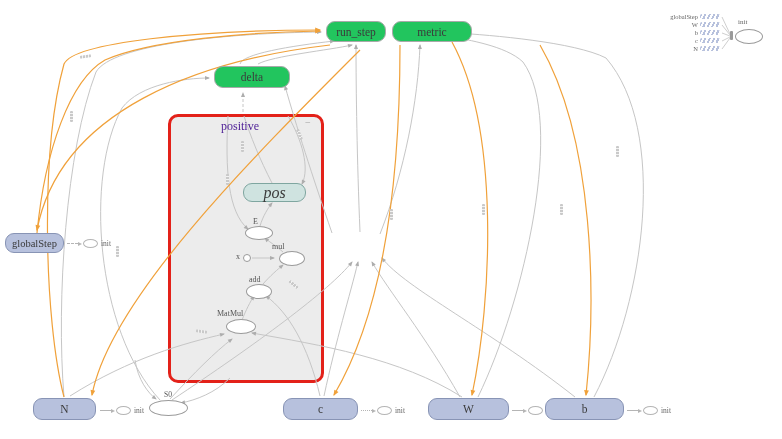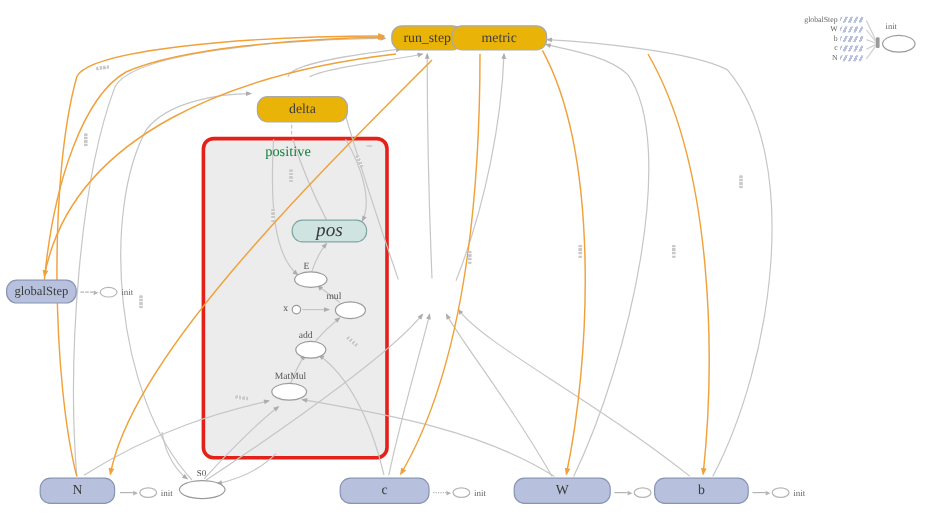--- a/index.html
+++ b/index.html
@@ -5,27 +5,27 @@
   html,body{margin:0;padding:0;background:#fff;}
   #stage{position:relative;width:782px;height:439px;background:#ffffff;overflow:hidden;
          font-family:"Liberation Serif","DejaVu Serif",serif;color:#3b3b3b;}
   svg.edges{position:absolute;left:0;top:0;z-index:2;}
   .epath{fill:none;stroke:#c6c6c6;stroke-width:1;}
   .epath.orange{stroke:#f0a13a;stroke-width:1.2;}
   .epath.dashed{stroke-dasharray:3,2;}
 
   
   .group-box{position:absolute;z-index:1;background:#ececec;border:3.5px solid #e32119;border-radius:10px;}
-  .group-label{position:absolute;z-index:3;font-size:12px;color:#15803d;text-align:right;}
+  .group-label{position:absolute;z-index:3;font-size:12px;color:#4c1d95;text-align:right;}
   .collapse-icon{position:absolute;z-index:3;font-size:10px;color:#9a9a9a;line-height:8px;}
 
   
   .node-rect{position:absolute;z-index:3;display:flex;align-items:center;justify-content:center;
              border-radius:9px;font-size:11.5px;box-sizing:border-box;cursor:pointer;}
-  .ns{background:#eab308;border:1.4px solid #a9a9a9;}
+  .ns{background:#22c55e;border:1.4px solid #a9a9a9;}
   .var{background:#b7c1dd;border:1.4px solid #8894b5;}
   .posn{background:#cfe3e0;border:1.4px solid #7fa6a0;font-size:16px;font-style:italic;}
 
   
   .op-ell{position:absolute;z-index:3;background:#fff;border:1px solid #9a9a9a;border-radius:50%;}
   .op-label{position:absolute;z-index:3;font-size:8px;color:#555;}
   .tiny-label{position:absolute;z-index:3;font-size:7.5px;color:#555;}
 
   .const-dot{position:absolute;z-index:3;width:6px;height:6px;border:1px solid #9a9a9a;border-radius:50%;background:#fff;}
 
@@ -119,39 +119,39 @@
   <div class="edge-shape-label vert" style="left:478px;top:208px;"></div>
   <div class="edge-shape-label vert" style="left:556px;top:208px;"></div>
   <div class="edge-shape-label vert" style="left:612px;top:150px;"></div>
   <div class="edge-shape-label" style="left:288px;top:283px;transform:rotate(40deg);"></div>
   <div class="edge-shape-label" style="left:196px;top:330px;transform:rotate(8deg);"></div>
   <div class="edge-shape-label vert" style="left:66px;top:115px;"></div>
 
   <div class="node-rect ns" style="left:326px;top:21px;width:60px;height:21px;">
     <span>run_step</span>
   </div>
-  <div class="node-rect ns" style="left:376px;top:21px;width:80px;height:21px;">
+  <div class="node-rect ns" style="left:392px;top:21px;width:80px;height:21px;">
     <span>metric</span>
   </div>
-  <div class="node-rect ns" style="left:214px;top:80px;width:76px;height:22px;">
+  <div class="node-rect ns" style="left:214px;top:66px;width:76px;height:22px;">
     <span>delta</span>
   </div>
 
   <div class="node-rect posn" style="left:243px;top:183px;width:63px;height:19px;">
     <span>pos</span>
   </div>
   <span class="op-label" style="left:253px;top:217px;">E</span>
   <div class="op-ell" style="left:245px;top:226px;width:26px;height:12px;"></div>
   <span class="op-label" style="left:272px;top:242px;">mul</span>
   <div class="op-ell" style="left:279px;top:251px;width:24px;height:13px;"></div>
   <span class="op-label" style="left:236px;top:252px;">x</span>
   <div class="const-dot" style="left:243px;top:254px;"></div>
   <span class="op-label" style="left:249px;top:275px;">add</span>
   <div class="op-ell" style="left:246px;top:284px;width:24px;height:13px;"></div>
-  <span class="op-label" style="left:217px;top:309px;margin-left:12px;">MatMul</span>
+  <span class="op-label" style="left:217px;top:309px;">MatMul</span>
   <div class="op-ell" style="left:226px;top:319px;width:28px;height:13px;"></div>
 
   <div class="node-rect var" style="left:5px;top:233px;width:59px;height:20px;font-size:10.5px;">
     <span>globalStep</span>
   </div>
   <div class="init-link" style="left:67px;top:239px;">
     <div class="init-line dashed"></div>
     <div class="init-arr"></div>
     <div class="init-ell"></div>
     <span class="init-txt">init</span>

